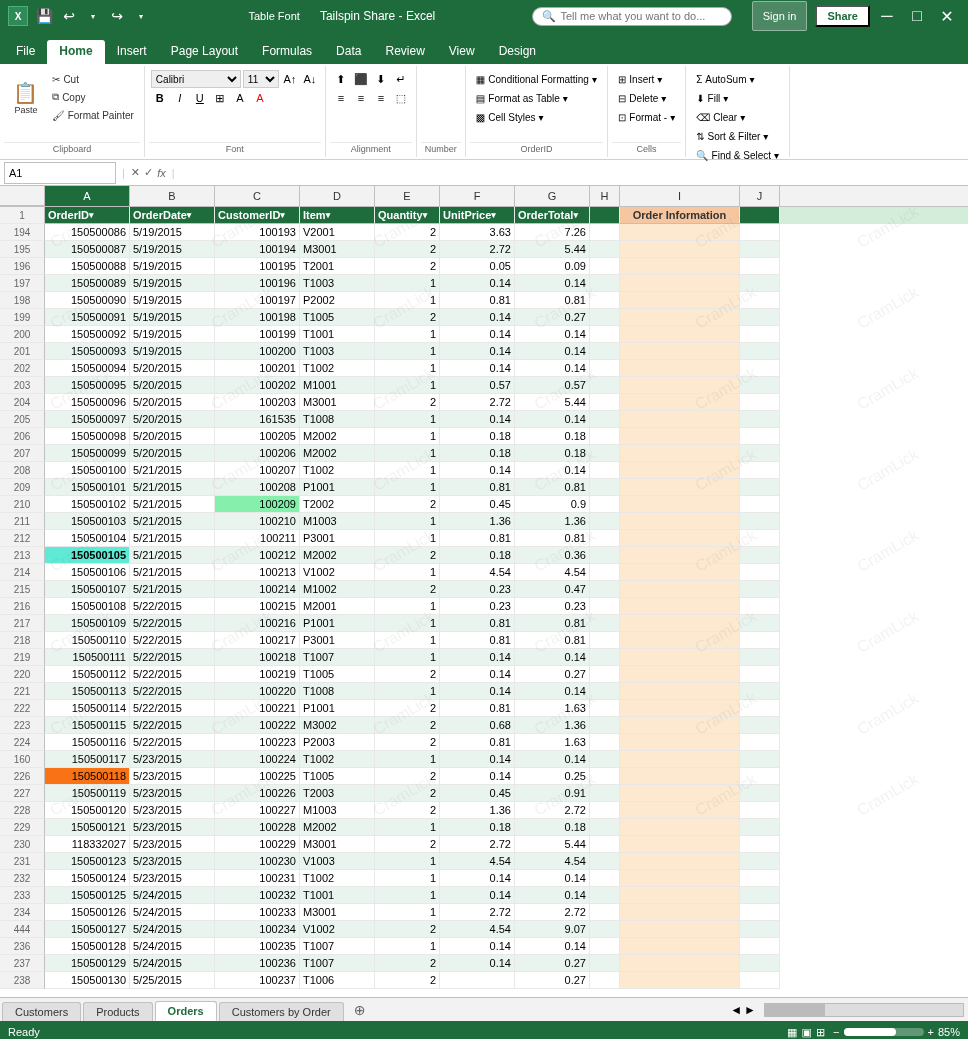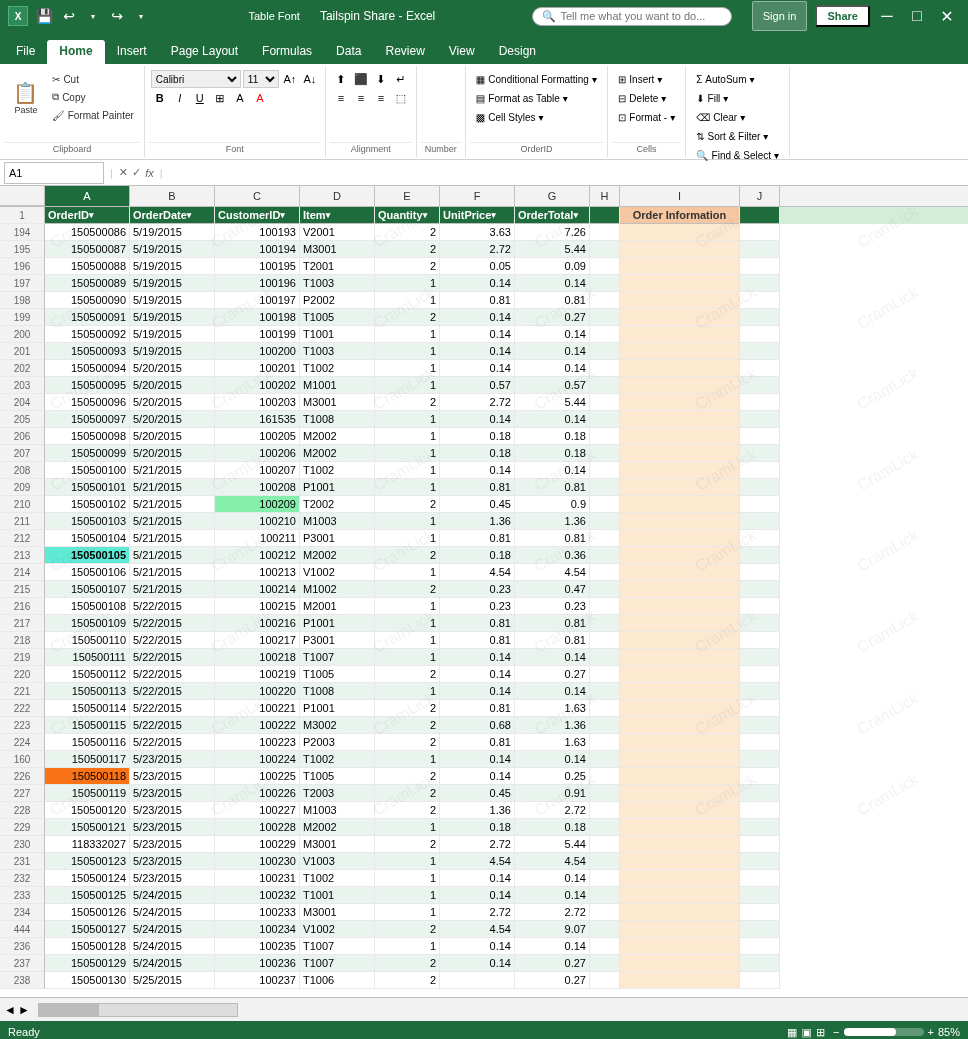--- a/index.html
+++ b/index.html
@@ -78,21 +78,21 @@
 
     
     .formula-bar {
       height: 26px;
       display: flex;
       align-items: center;
       border-bottom: 1px solid #c0c0c0;
       background: white;
     }
     .name-box {
-      width: 100px;
+      width: 112px;
       height: 22px;
       border: 1px solid #c0c0c0;
       padding: 0 4px;
       font-size: 11px;
       margin: 2px 4px;
     }
     .formula-icons { display: flex; gap: 4px; align-items: center; margin: 0 4px; color: #666; }
     .formula-input {
       flex: 1;
       height: 22px;
@@ -1114,20 +1114,27 @@
           <div class="cell w-g" style="background: rgb(255, 255, 255); justify-content: flex-end;">0.27</div>
           <div class="cell w-h" style="background: rgb(255, 255, 255);"></div>
           <div class="cell w-i" style="background: rgb(253, 232, 208);"></div>
           <div class="cell w-j" style="background: rgb(255, 255, 255);"></div>
         </div>
       </div>
   </div>
 </div>
 
 <div style="display:flex; align-items:center; background:#f2f2f2; border-top:1px solid #c0c0c0; height:24px;">
+  <div style="display:flex; align-items:flex-end; flex:1; padding:0 2px;">
+    <div class="sheet-tab">Customers</div>
+    <div class="sheet-tab">Products</div>
+    <div class="sheet-tab active">Orders</div>
+    <div class="sheet-tab">Customers by Order</div>
+    <div class="sheet-tab-add">⊕</div>
+  </div>
 
   <div style="display:flex; align-items:center; gap:2px; padding:0 4px;">
     <div style="cursor:pointer; font-size:12px;">◄</div>
     <div style="cursor:pointer; font-size:12px;">►</div>
   </div>
   <div style="width:200px; height:14px; background:#ddd; margin:0 4px; border:1px solid #bbb; position:relative;">
     <div style="width:60px; height:100%; background:#bbb; position:absolute; left:0;"></div>
   </div>
 </div>
 

